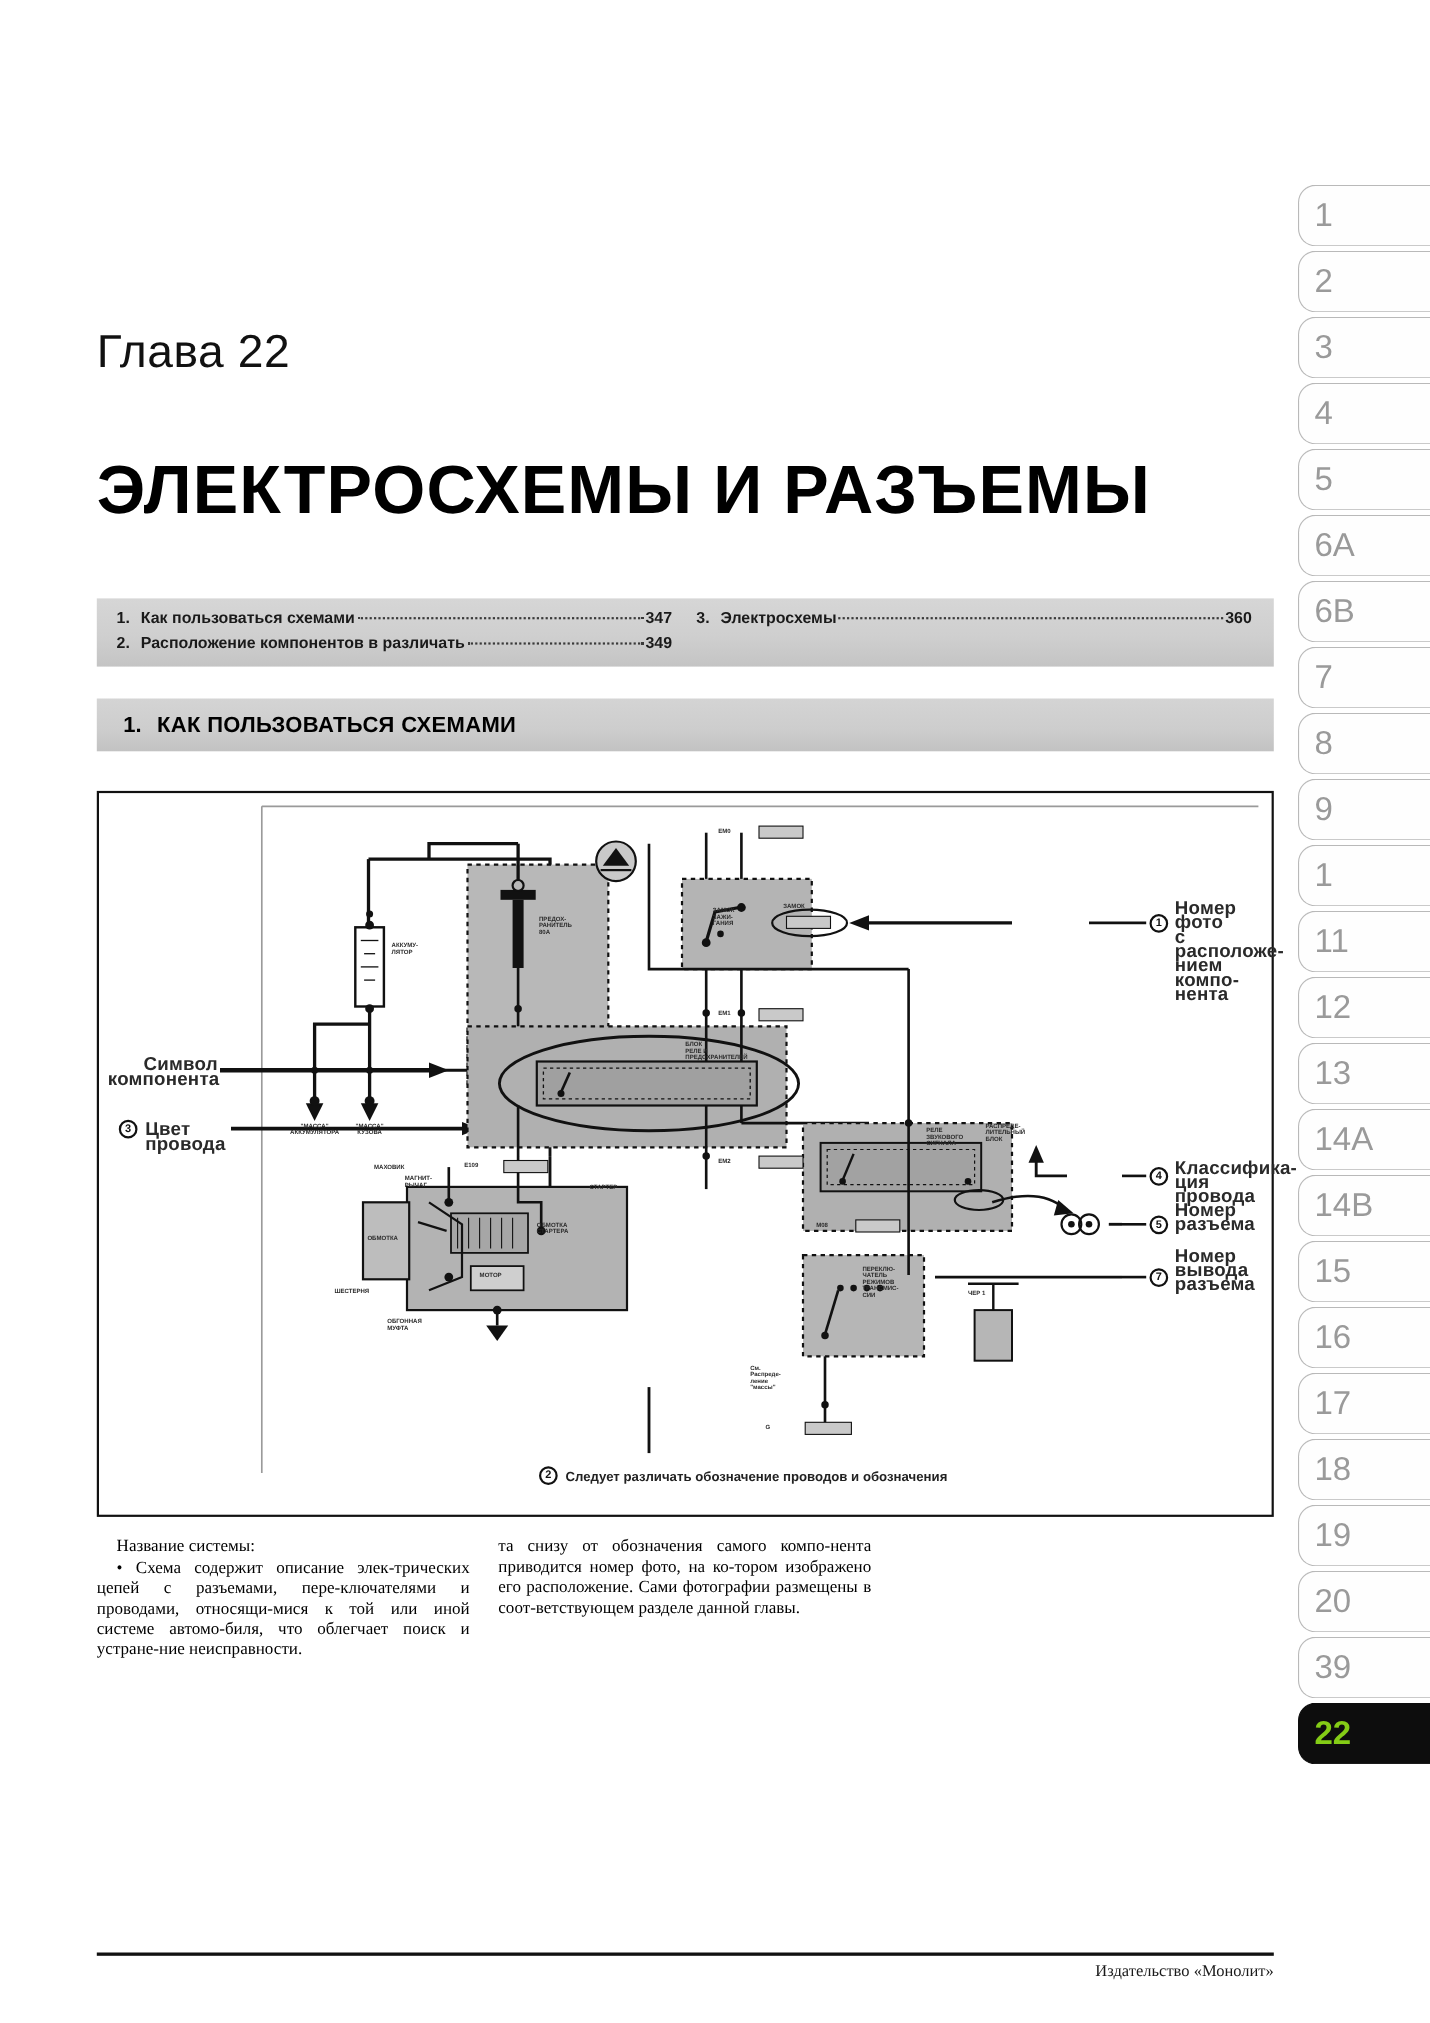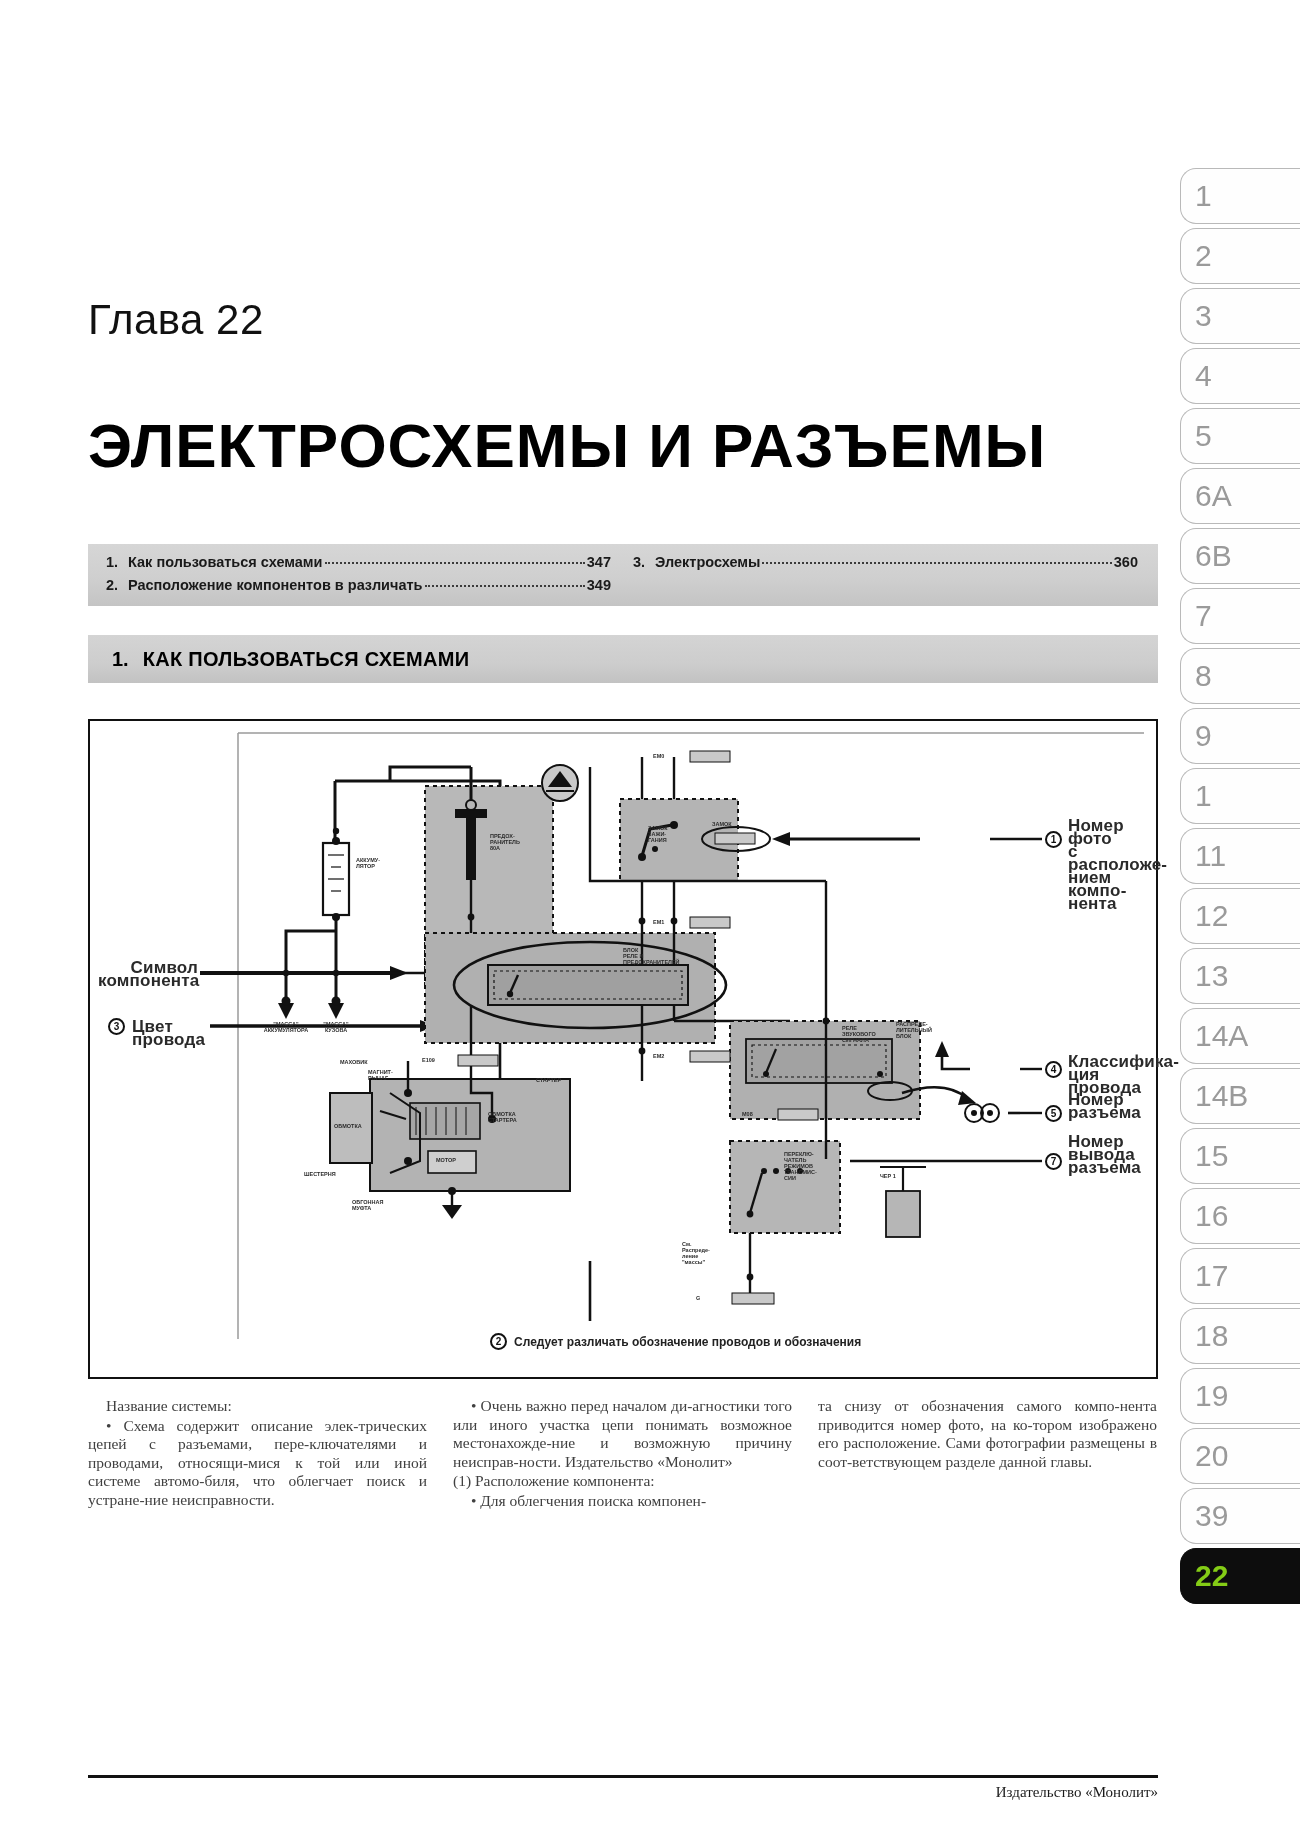--- a/index.html
+++ b/index.html
@@ -101,21 +101,21 @@
   .cols {
     position:absolute; left:0; top:1365px; width:1070px;
     display:flex; gap:26px;
   }
   .col { width:339px; }
   .col p {
     margin:0 0 1px 0;
     font-family:"Liberation Serif", serif;
     font-size:15.5px; line-height:18.5px;
     text-align:justify;
-    color:#404040;
+    color:#000000;
   }
   .col p.ind { text-indent:18px; }
   .col p.lead { font-weight:400; }
 
   
   .footer-rule {
     position:absolute; left:0; top:1743px; width:1070px; height:3px; background:#111;
   }
   .footer-text {
     position:absolute; left:0; top:1752px; width:1070px;
@@ -403,25 +403,20 @@
       <div class="circ" style="left:400px; top:612px;">2</div>
       <div class="cap-bottom" style="left:424px; top:614px;">Следует различать обозначение проводов и обозначения</div>
     </div>
 
     <div class="cols">
       <div class="col">
         <p class="ind lead">Название системы:</p>
         <p class="ind">• Схема содержит описание элек-трических цепей с разъемами, пере-ключателями и проводами, относящи-мися к той или иной системе автомо-биля, что облегчает поиск и устране-ние неисправности.</p>
       </div>
       <div class="col">
-        <p class="ind">• Очень важно перед началом ди-агностики того или иного участка цепи понимать возможное местонахожде-ние и возможную причину неисправ-ности. Издательство «Монолит»</p>
-        <p>(1) Расположение компонента:</p>
-        <p class="ind">• Для облегчения поиска компонен-</p>
-      </div>
-      <div class="col">
         <p>та снизу от обозначения самого компо-нента приводится номер фото, на ко-тором изображено его расположение. Сами фотографии размещены в соот-ветствующем разделе данной главы.</p>
       </div>
     </div>
 
     <div class="footer-rule"></div>
     <div class="footer-text">Издательство «Монолит»</div>
 
   </div>
 
   <div class="tabstrip">

